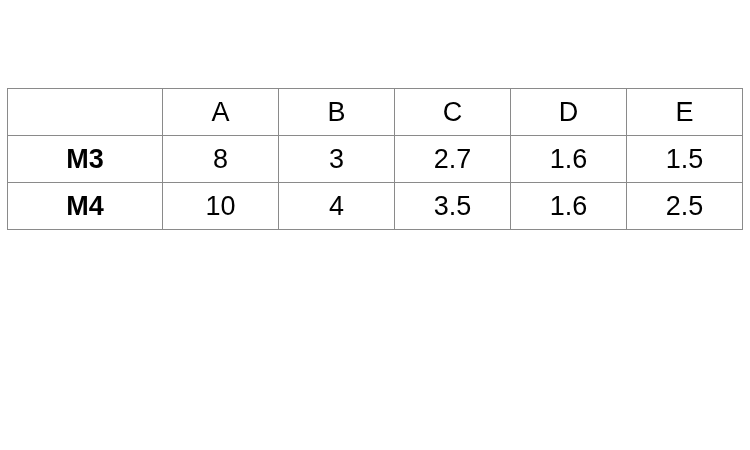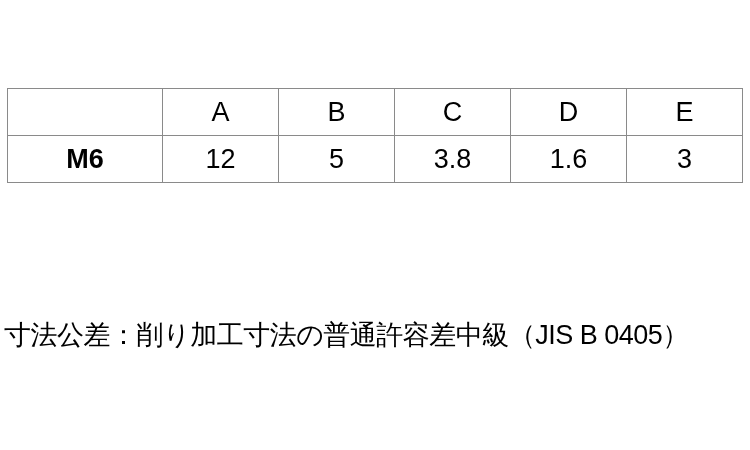--- a/index.html
+++ b/index.html
@@ -78,25 +78,32 @@
         <td class="corner"></td>
         <td>A</td>
         <td>B</td>
         <td>C</td>
         <td>D</td>
         <td>E</td>
       </tr>
     </thead>
     <tbody>
       <tr>
-        <td class="row-label">M6</td>
-        <td>12</td>
-        <td>5</td>
-        <td>3.8</td>
+        <td class="row-label">M3</td>
+        <td>8</td>
+        <td>3</td>
+        <td>2.7</td>
         <td>1.6</td>
-        <td>3</td>
+        <td>1.5</td>
+      </tr>
+      <tr>
+        <td class="row-label">M4</td>
+        <td>10</td>
+        <td>4</td>
+        <td>3.5</td>
+        <td>1.6</td>
+        <td>2.5</td>
       </tr>
     </tbody>
   </table>
 
-  <div class="note">寸法公差：削り加工寸法の普通許容差中級（JIS B 0405）</div>
 
 </div>
 
 </body></html>

